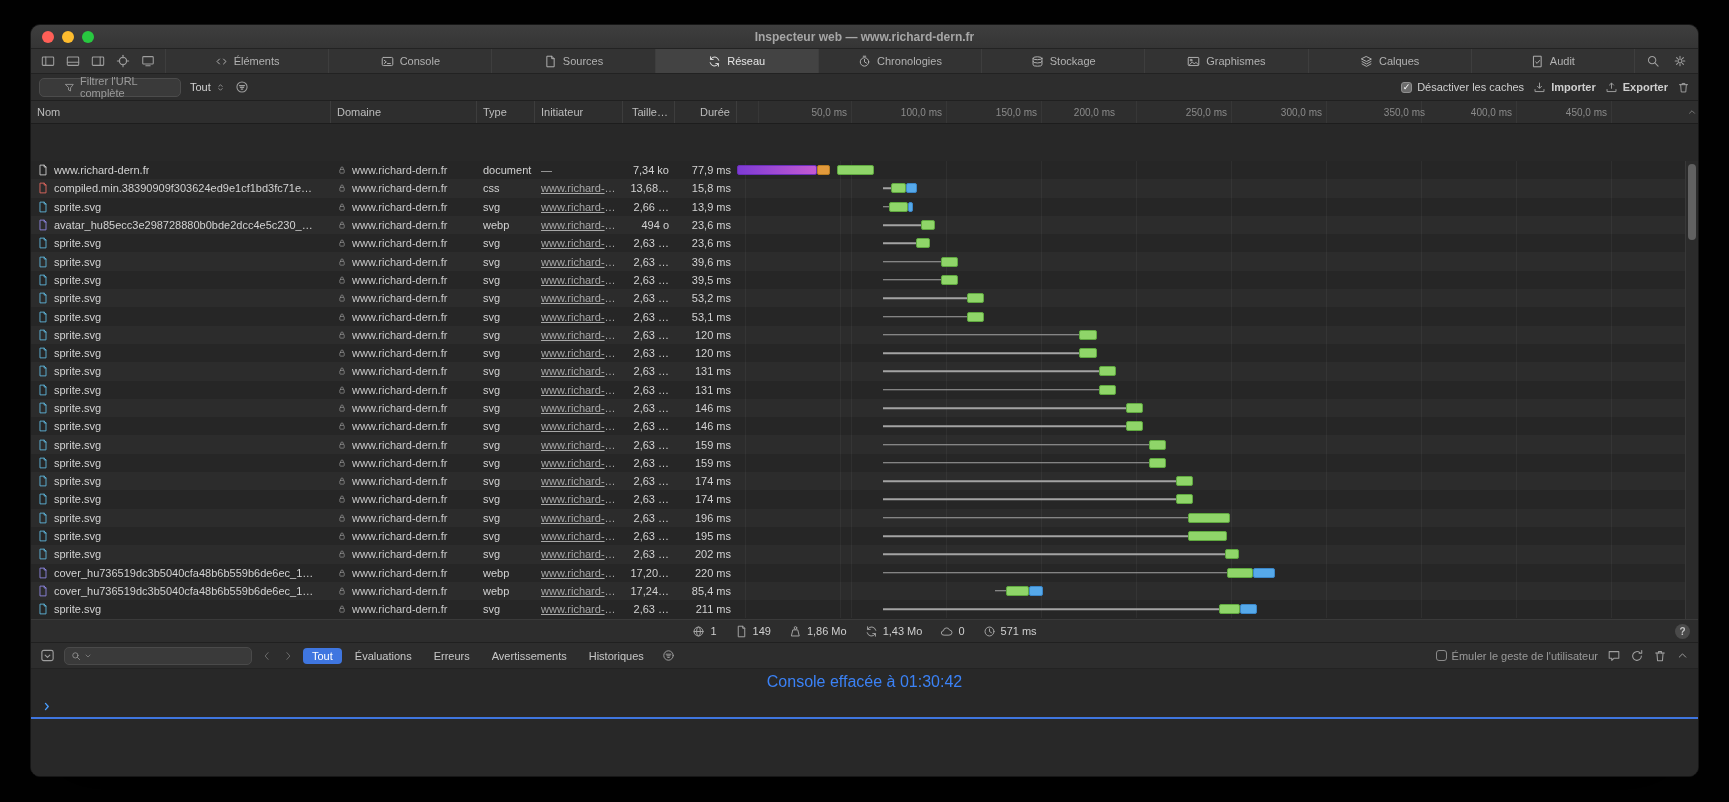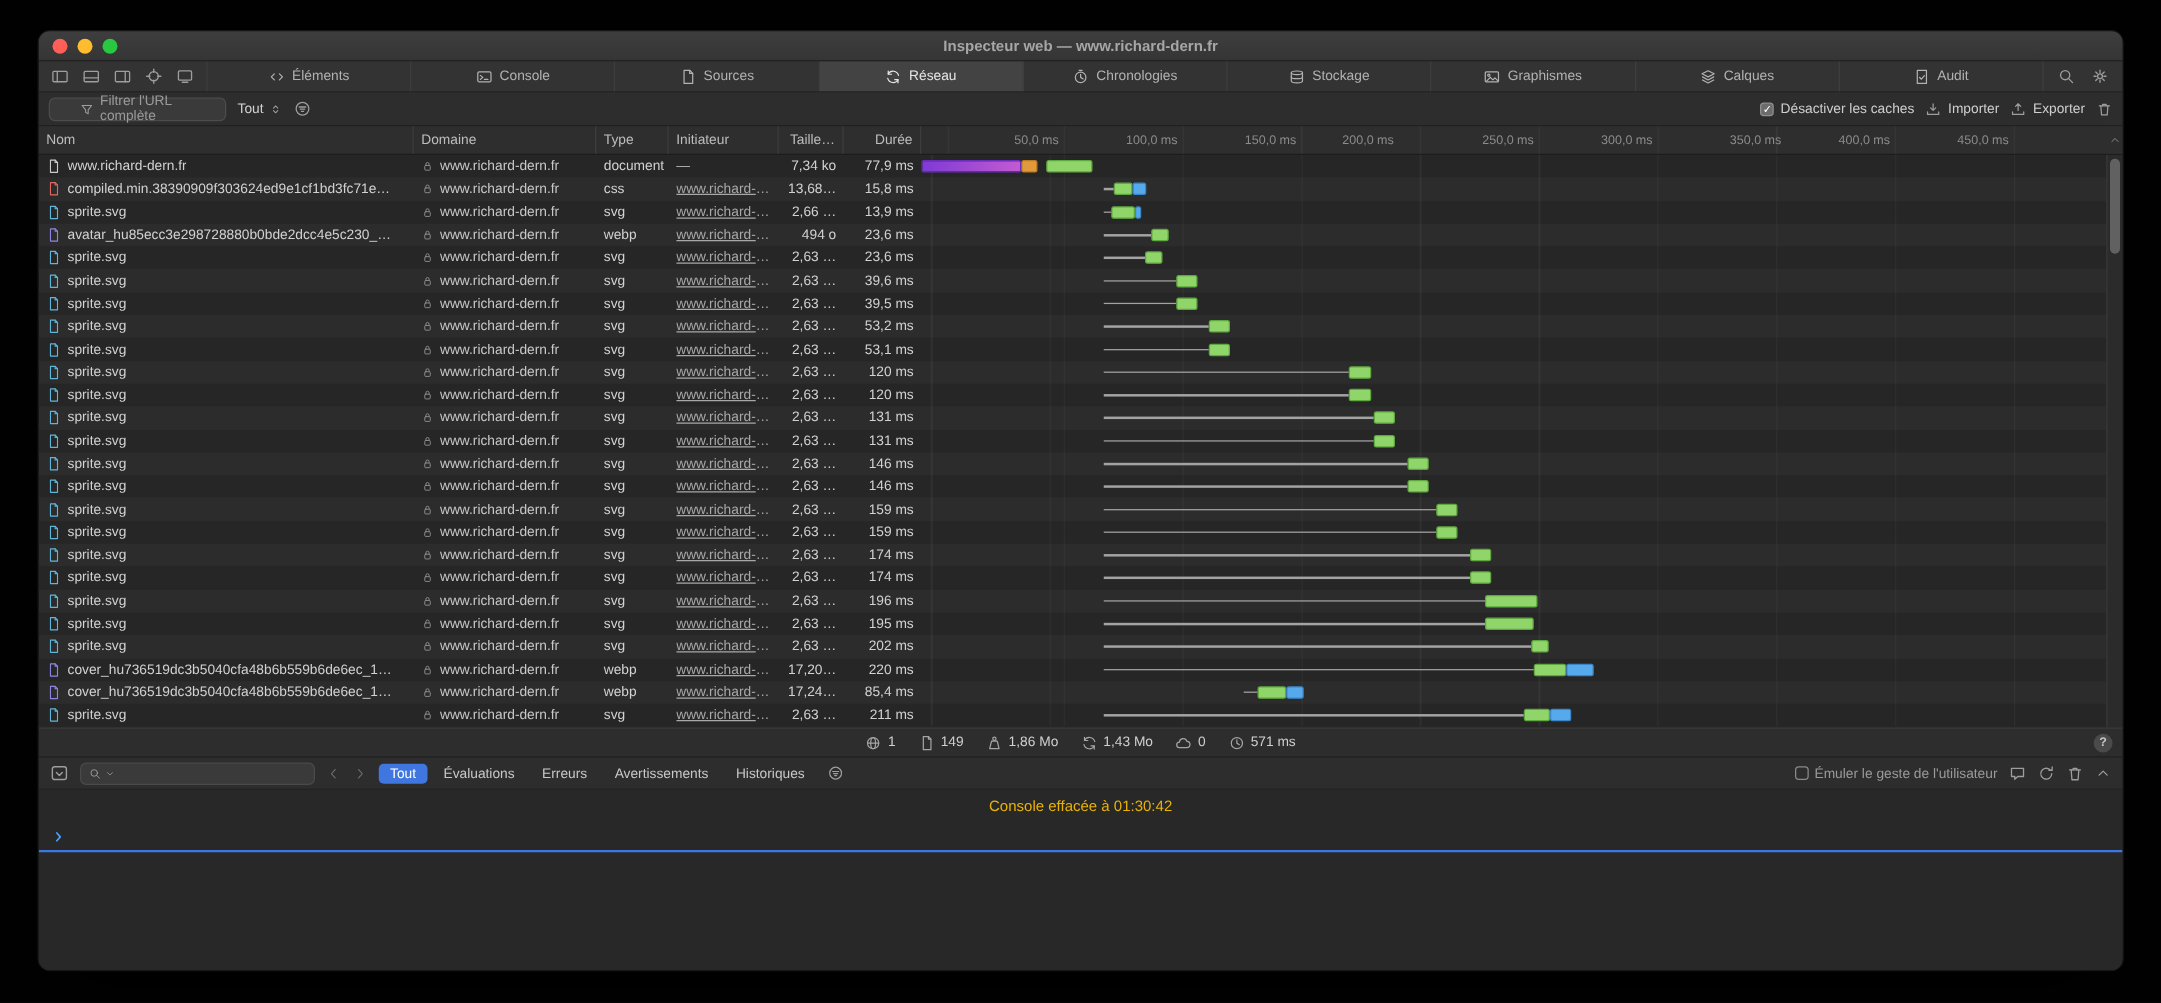--- a/index.html
+++ b/index.html
@@ -40,41 +40,41 @@
   .filter-field { display:flex; align-items:center; gap:5px; background:#3a3a3a; border:1px solid #4c4c4c;
     border-radius:5px; height:19px; padding:0 24px; color:#9b9b9b; width:142px; }
   .dropdown { display:flex; align-items:center; gap:4px; color:#d2d2d2; }
   .spacer { flex:1; }
   .chk { display:flex; align-items:center; gap:5px; color:#cfcfcf; }
   .chk.dim { color:#9a9a9a; }
   .cbox { width:11px; height:11px; border:1px solid #8a8a8a; border-radius:3px; background:transparent;
     display:inline-flex; align-items:center; justify-content:center; }
   .cbox.checked { background:#6c6c6c; border-color:#8f8f8f; }
   .tick-mark { color:#fff; font-size:9px; line-height:1; }
-  .tbtn { display:flex; align-items:center; gap:5px; color:#cfcfcf; }
+  .tbtn { display:flex; align-items:center; gap:5px; color:#cfcfcf;font-weight:bold; }
 
   
   .thead { height:23px; flex:0 0 23px; background:#2e2e2e; border-bottom:1px solid #1d1d1d;
     display:flex; align-items:stretch; color:#bdbdbd; }
   .col { display:flex; align-items:center; padding:0 6px; border-right:1px solid #3d3d3d; height:100%; }
   .c-name { width:300px; }
   .c-domain { width:146px; }
   .c-type { width:58px; }
   .c-init { width:88px; }
   .c-size { width:52px; justify-content:flex-end; }
   .c-dur { width:62px; justify-content:flex-end; }
   .c-wf { flex:1; position:relative; border-right:none; overflow:hidden;
     background:repeating-linear-gradient(to right, rgba(255,255,255,.045) 0 1px, transparent 1px 95px);
     background-position:114px 0; }
   .c-scroll { width:13px; padding:0; justify-content:center; border-right:none; color:#8e8e8e; background:#2e2e2e; }
   .tick { position:absolute; top:0; height:100%; display:flex; align-items:center;
     transform:translateX(-100%); padding-right:4px; color:#8b8b8b; font-size:10px; white-space:nowrap; }
 
   
-  .tbody { height:458px; flex:0 0 458px; position:relative; background:#262626; overflow:hidden; }
+  .tbody { height:458px; flex:0 0 458px; position:relative; background:#262626; overflow:hidden;margin-top:37px; }
   .row { display:flex; align-items:stretch; height:18.3px; color:#d2d2d2; }
   .row:nth-child(even) { background:#2c2c2c; }
   .cell { display:flex; align-items:center; gap:5px; padding:0 6px; overflow:hidden; }
   .cell.c-name .nm { white-space:nowrap; overflow:hidden; text-overflow:ellipsis; }
   .cell.c-domain { color:#c8c8c8; white-space:nowrap; }
   .cell.c-size, .cell.c-dur { white-space:nowrap; }
   .num { justify-content:flex-end; }
   .init-link { color:#a8a8a8; text-decoration:underline; white-space:nowrap; overflow:hidden; text-overflow:ellipsis; }
   .dash { color:#b5b5b5; }
   .lockic { color:#8f8f8f; flex:0 0 auto; }
@@ -105,21 +105,21 @@
   .ctoolbar { height:26px; flex:0 0 26px; background:#2d2d2d; border-bottom:1px solid #232323;
     display:flex; align-items:center; gap:9px; padding:0 9px; }
   .csearch { width:188px; height:18px; background:#3a3a3a; border:1px solid #4a4a4a; border-radius:5px;
     display:flex; align-items:center; gap:3px; padding:0 6px; color:#8f8f8f; }
   .scopes { display:flex; align-items:center; gap:4px; }
   .scope { padding:2px 9px; border-radius:4px; color:#c8c8c8; cursor:default; white-space:nowrap; }
   .scope.active { background:var(--accent,#3f76e0); color:#fff; }
 
   
   .cbody { flex:1; display:flex; flex-direction:column; background:#282828; }
-  .cmsg { height:26px; flex:0 0 26px; display:flex; align-items:center; justify-content:center; color:#eab308; font-size:12px; }
+  .cmsg { height:26px; flex:0 0 26px; display:flex; align-items:center; justify-content:center; color:#3b82f6; font-size:16px; }
   .prompt { height:24px; flex:0 0 24px; display:flex; align-items:center; padding-left:10px;
     border-bottom:2px solid var(--accent,#3f76e0); }
   .prompt-ic { color:#4a9eff; }
   .prompt-ic .svgicon { stroke-width:2; }
   .crest { flex:1; background:#282828; }
 </style>
 </head>
 <body>
 
 <div class="stage">

